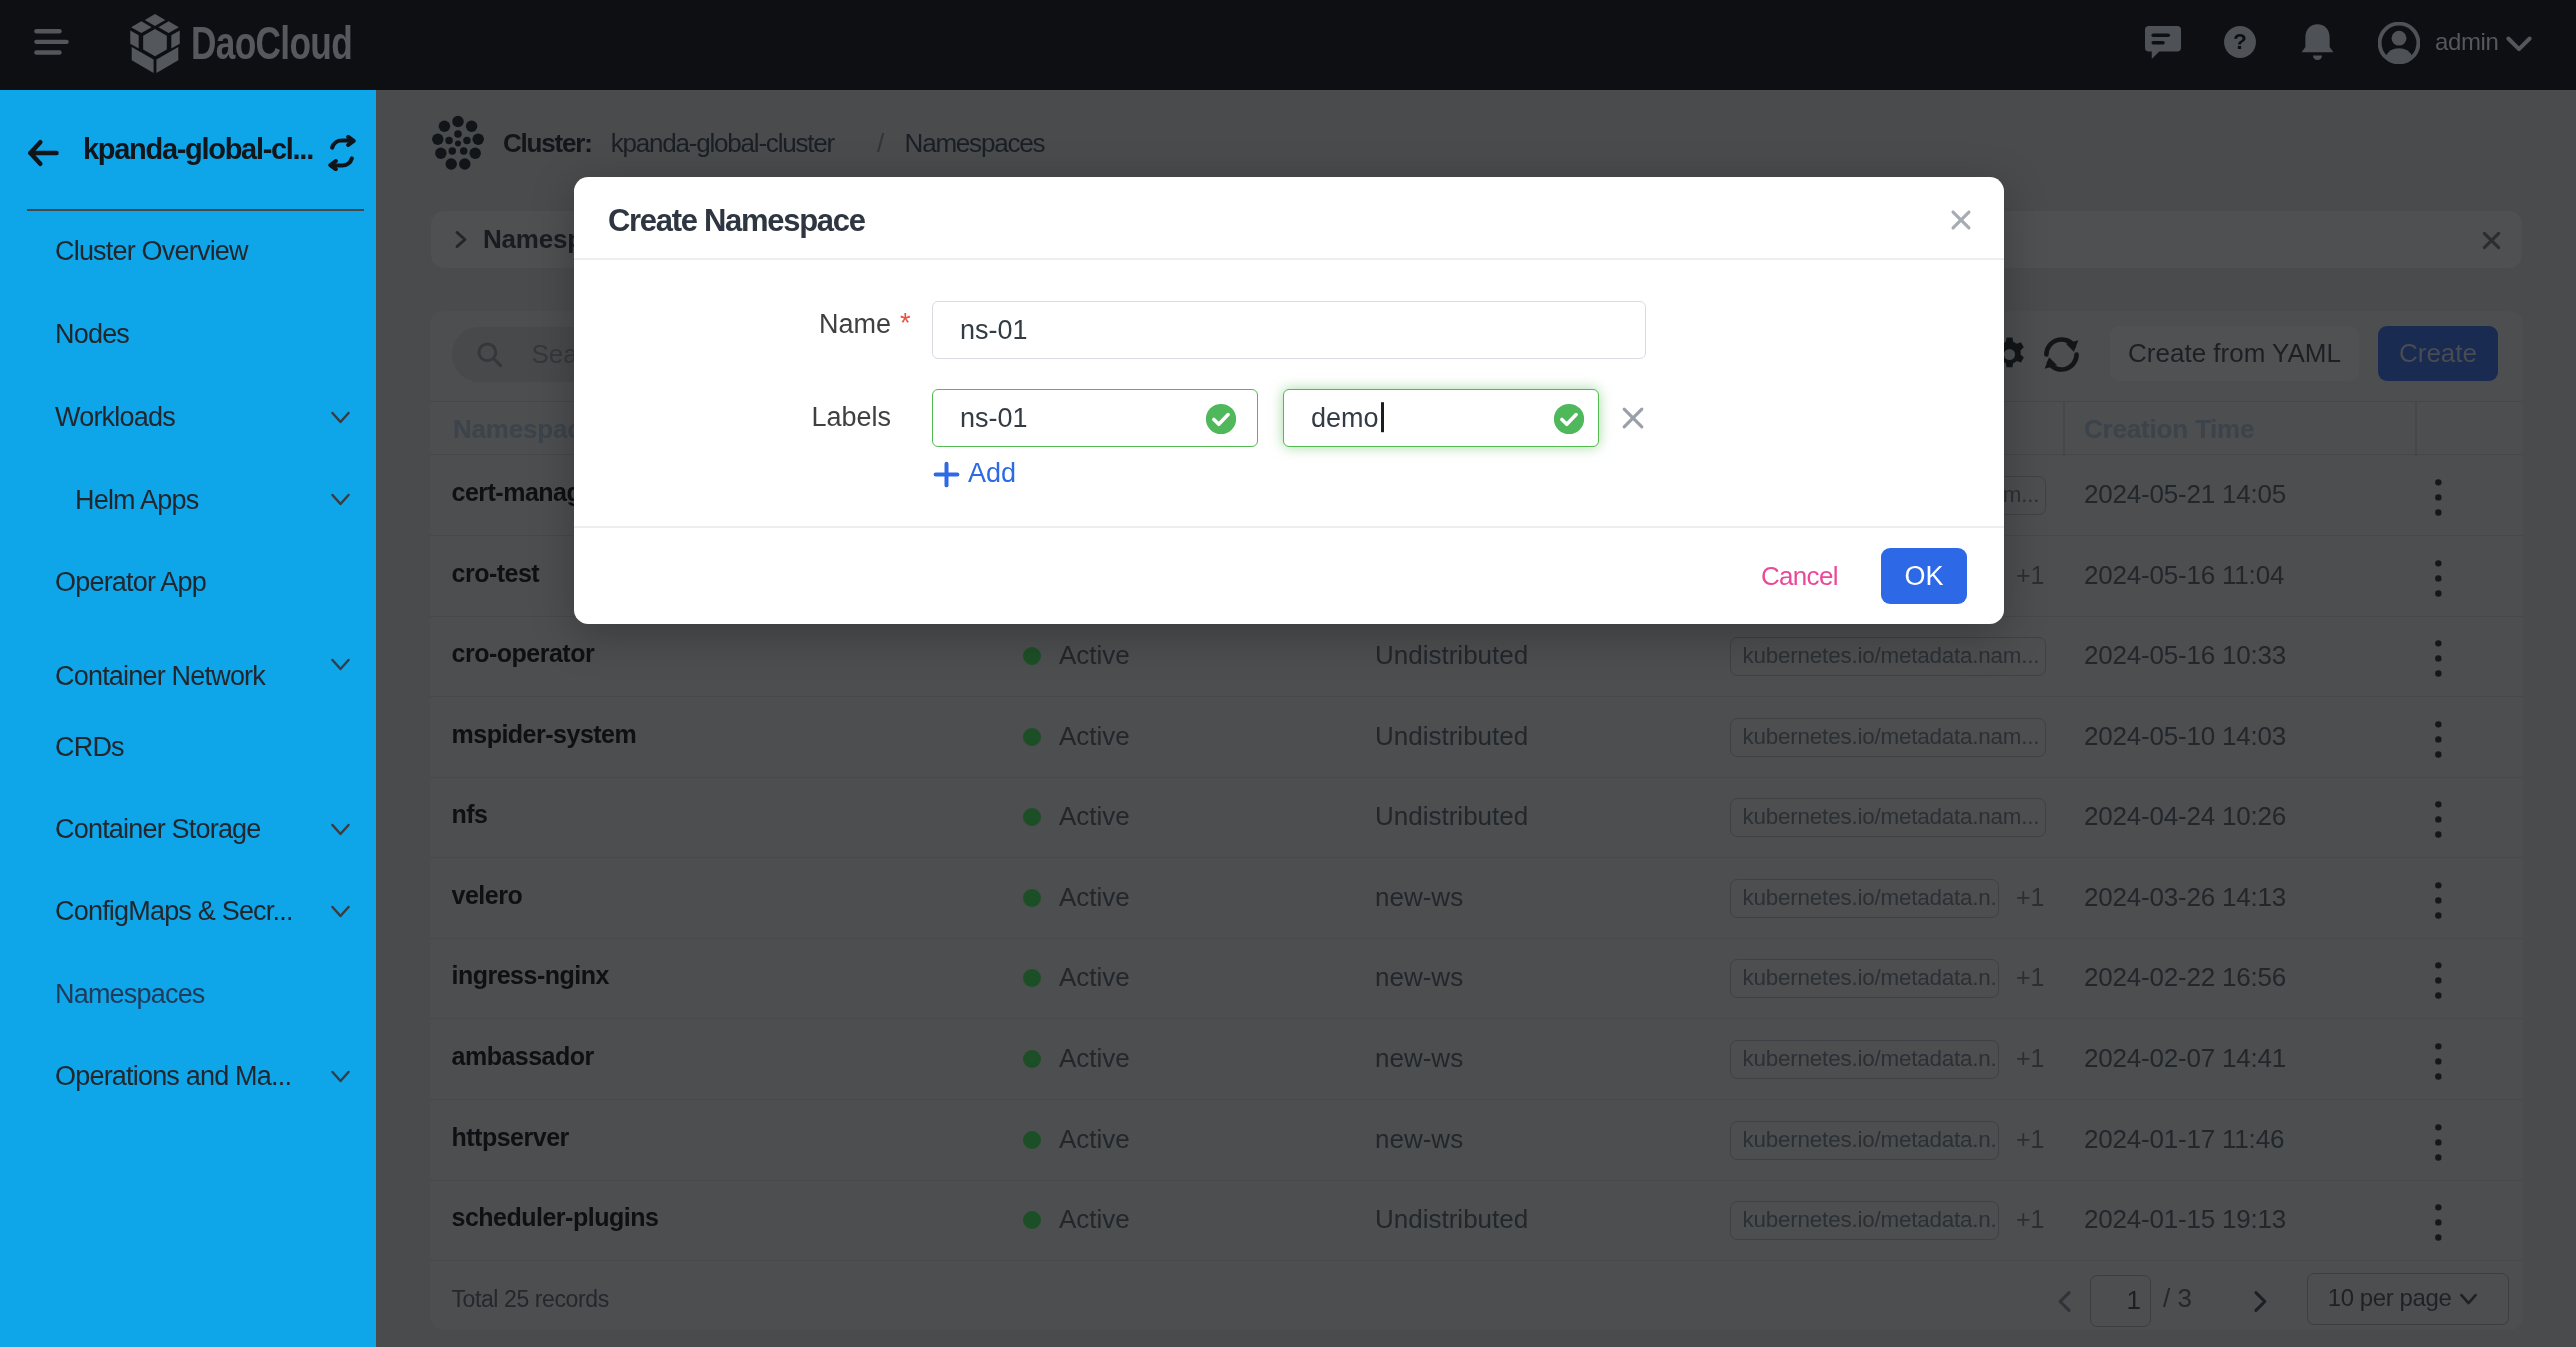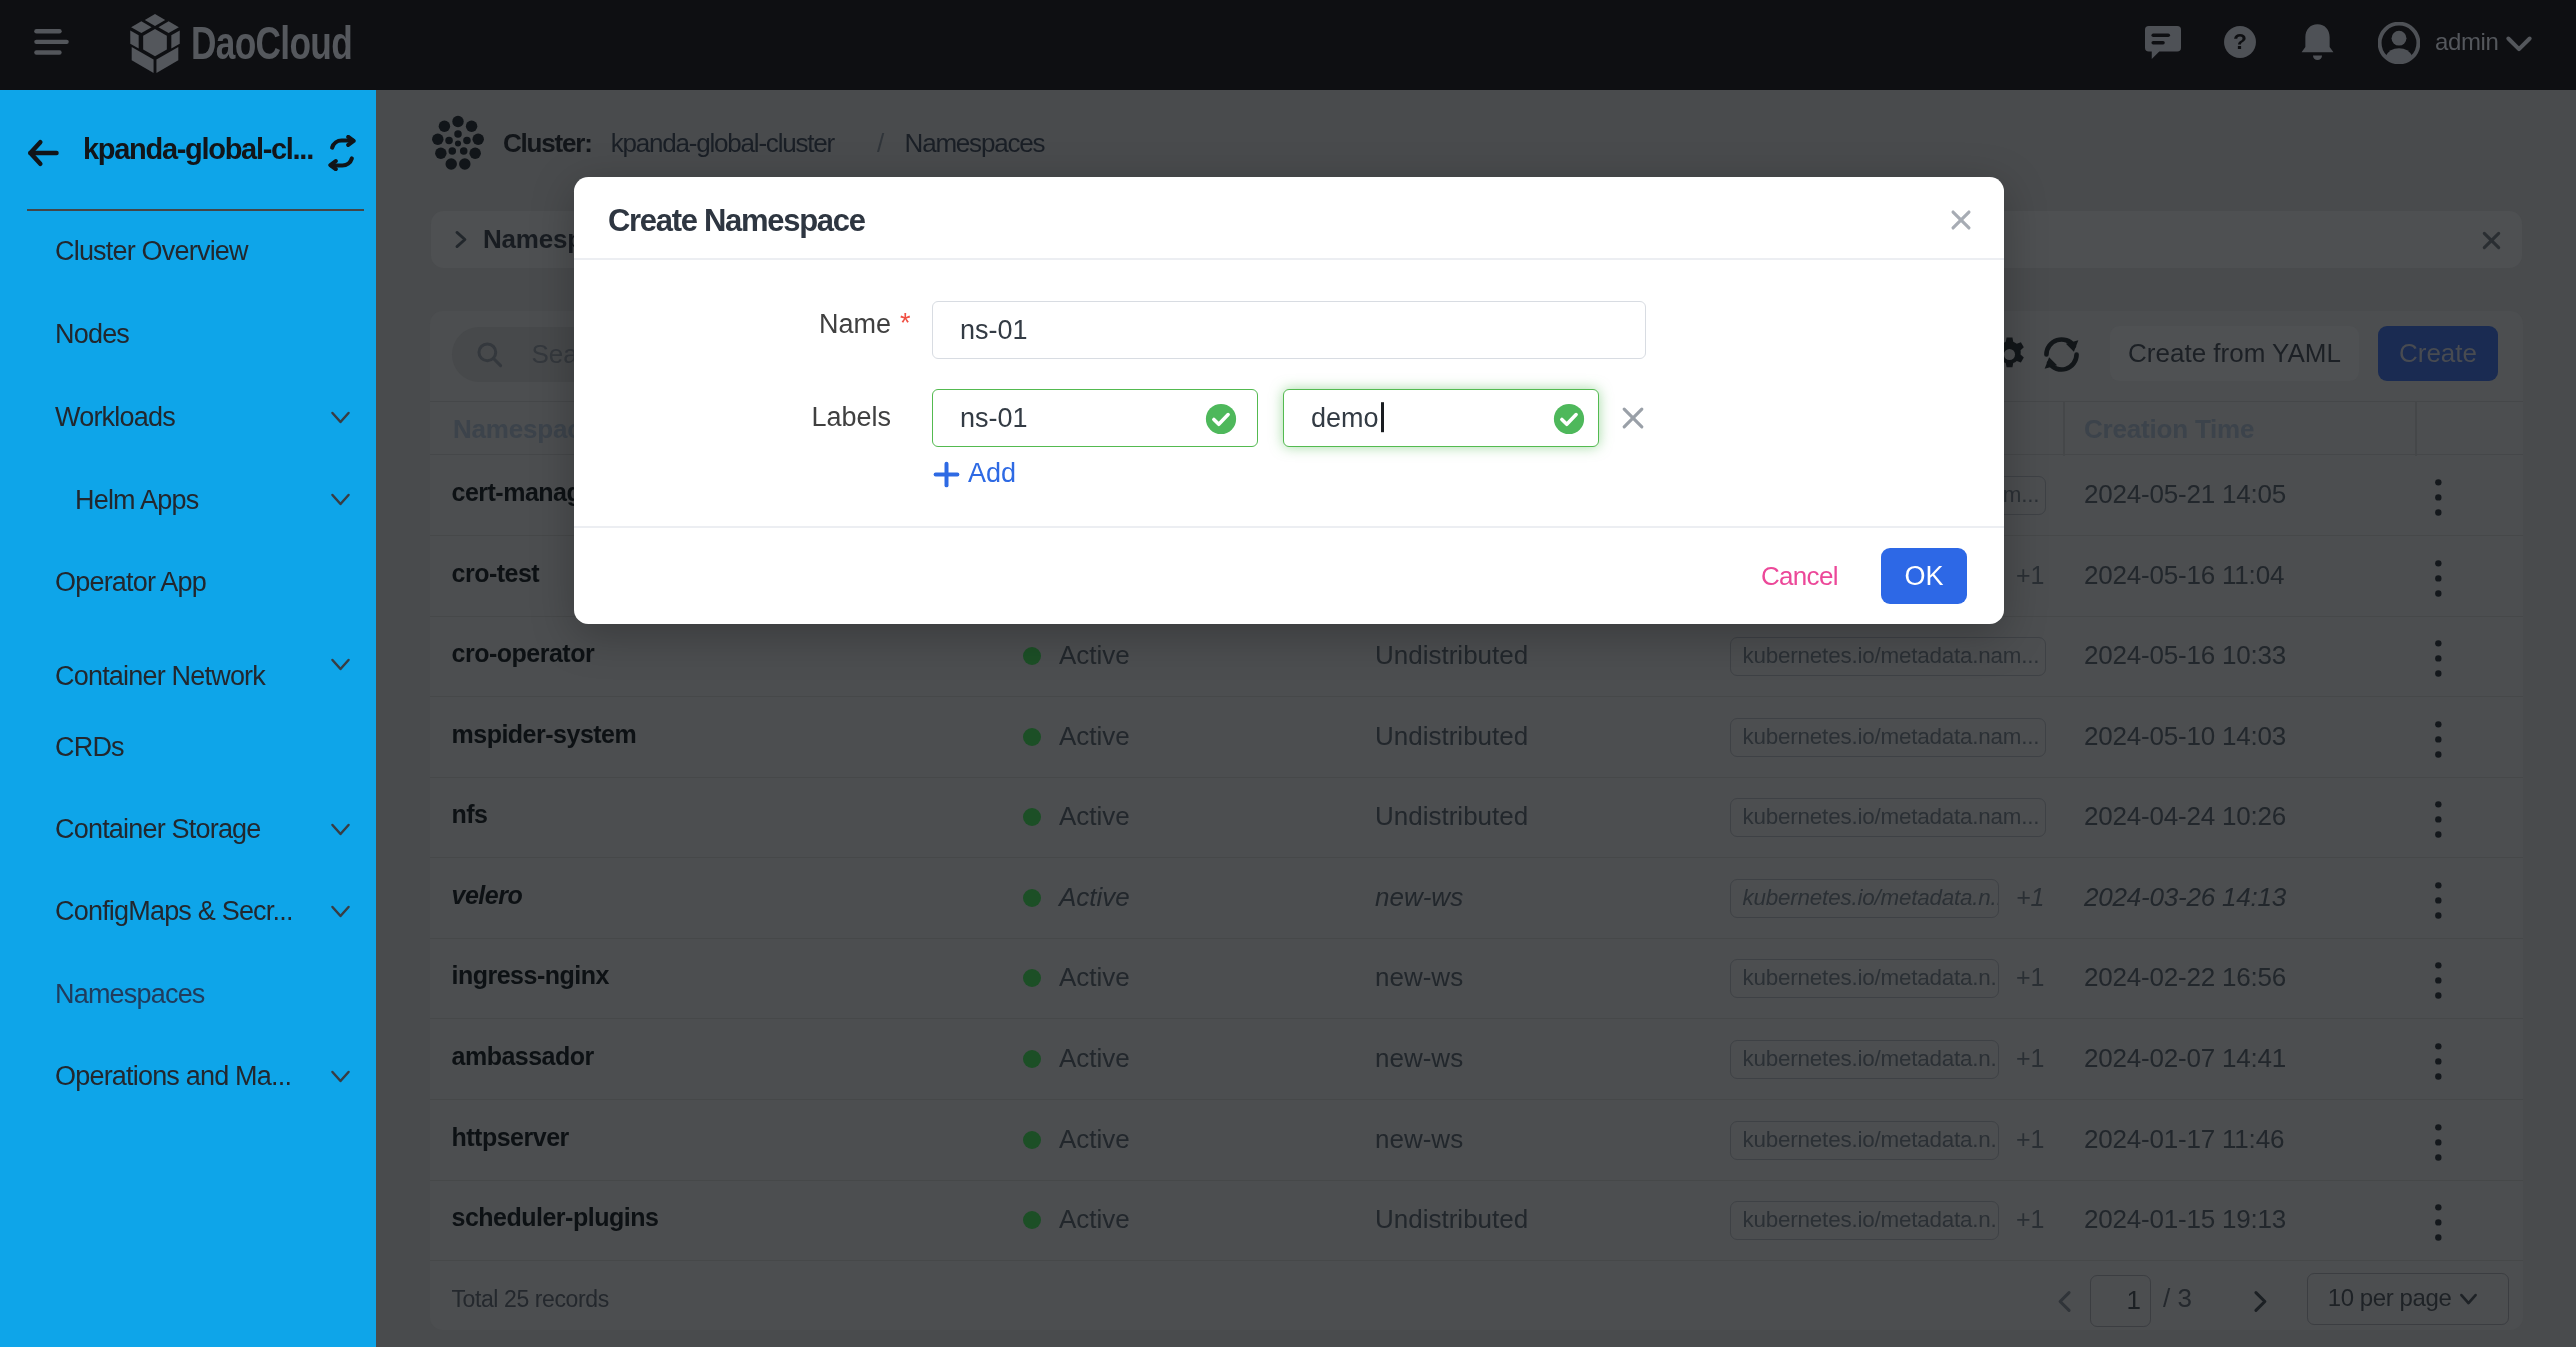--- a/index.html
+++ b/index.html
@@ -308,21 +308,21 @@
     <span class="rtag" style="width:316px;">kubernetes.io/metadata.nam...</span>
     <span class="rdate">2024-04-24 10:26</span>
     <svg class="rmenu" width="10.7" height="39" viewBox="0 0 12 44">
         <g fill="#14181c">
           <circle cx="6" cy="6" r="3.6"></circle>
           <circle cx="6" cy="23" r="3.6"></circle>
           <circle cx="6" cy="40" r="3.6"></circle>
         </g>
       </svg>
   </div>
-  <div class="row" style="top:547px;font-style:italic;">
+  <div class="row" style="top:547px;">
     <span class="rname">velero</span>
       <span class="rdot"></span>
       <span class="ract">Active</span>
     <span class="rws">new-ws</span>
     <span class="rtag" style="width:269px;">kubernetes.io/metadata.n...</span>
       <span class="rplus">+1</span>
     <span class="rdate">2024-03-26 14:13</span>
     <svg class="rmenu" width="10.7" height="39" viewBox="0 0 12 44">
         <g fill="#14181c">
           <circle cx="6" cy="6" r="3.6"></circle>

